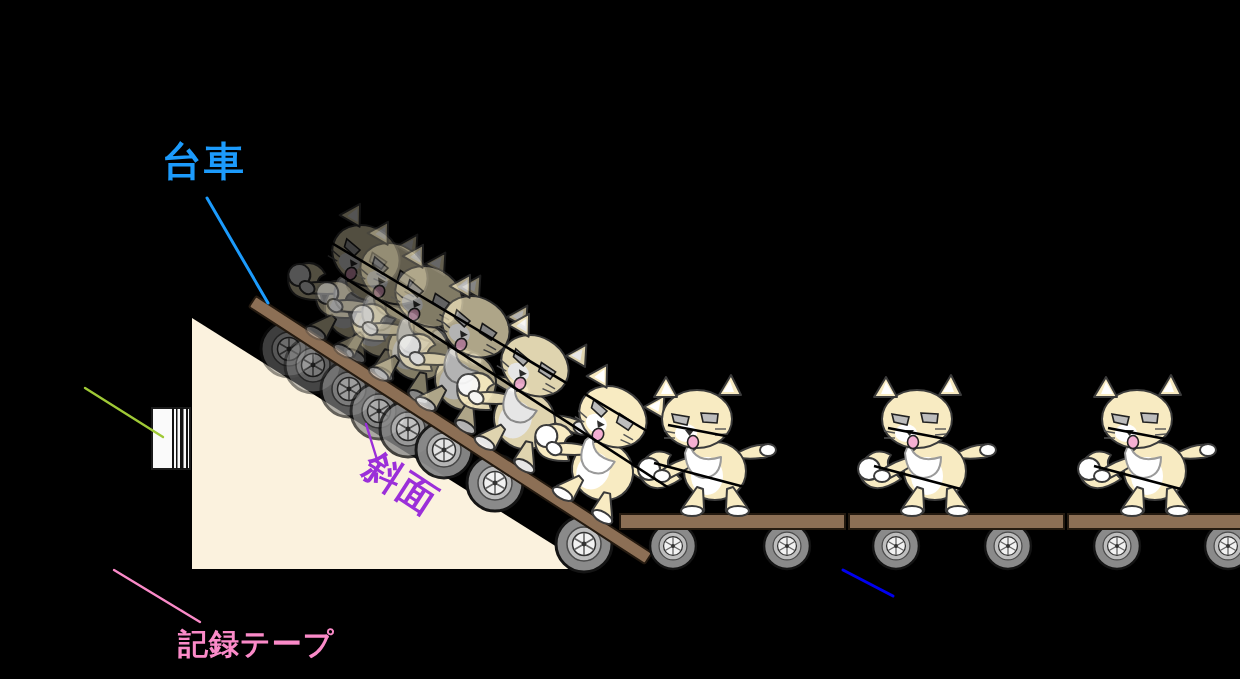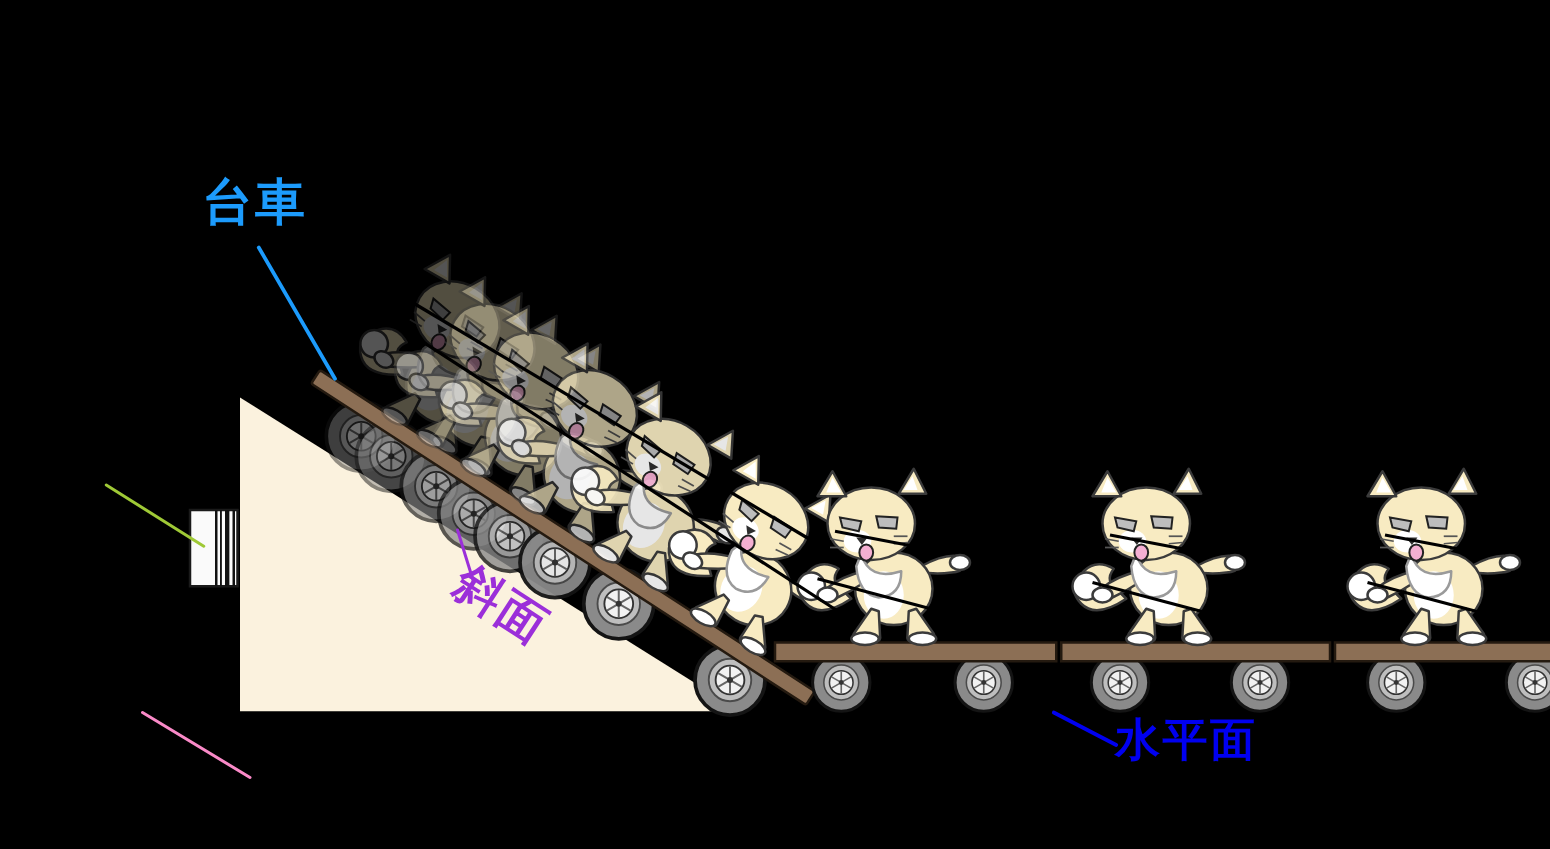--- a/index.html
+++ b/index.html
@@ -115,14 +115,14 @@
         <line x1="207" y1="198" x2="268" y2="303" stroke="#1C9BFC" stroke-width="3" stroke-linecap="round"></line>
         <line x1="85" y1="388" x2="163" y2="437" stroke="#9FC936" stroke-width="2.4" stroke-linecap="round"></line>
         <line x1="366" y1="424" x2="379" y2="466" stroke="#9B2FD9" stroke-width="2.4" stroke-linecap="round"></line>
         <line x1="114" y1="570" x2="200" y2="622" stroke="#FA8AC8" stroke-width="2.4" stroke-linecap="round"></line>
         <line x1="843" y1="570" x2="893" y2="596" stroke="#0000F0" stroke-width="3" stroke-linecap="round"></line>
       </g>
   </svg>
 
   <div class="label" id="label-cart" style="color: rgb(28, 155, 252);">台車</div>
   <div class="label" id="label-slope" style="color: rgb(155, 47, 217);">斜面</div>
-  <div class="label" id="label-horizontal" style="color: rgb(0, 0, 240);">水平面</div>
+  <div class="label" id="label-tape" style="color: rgb(250, 138, 200);">記録テープ</div>
 </div>
 
 </body></html>

